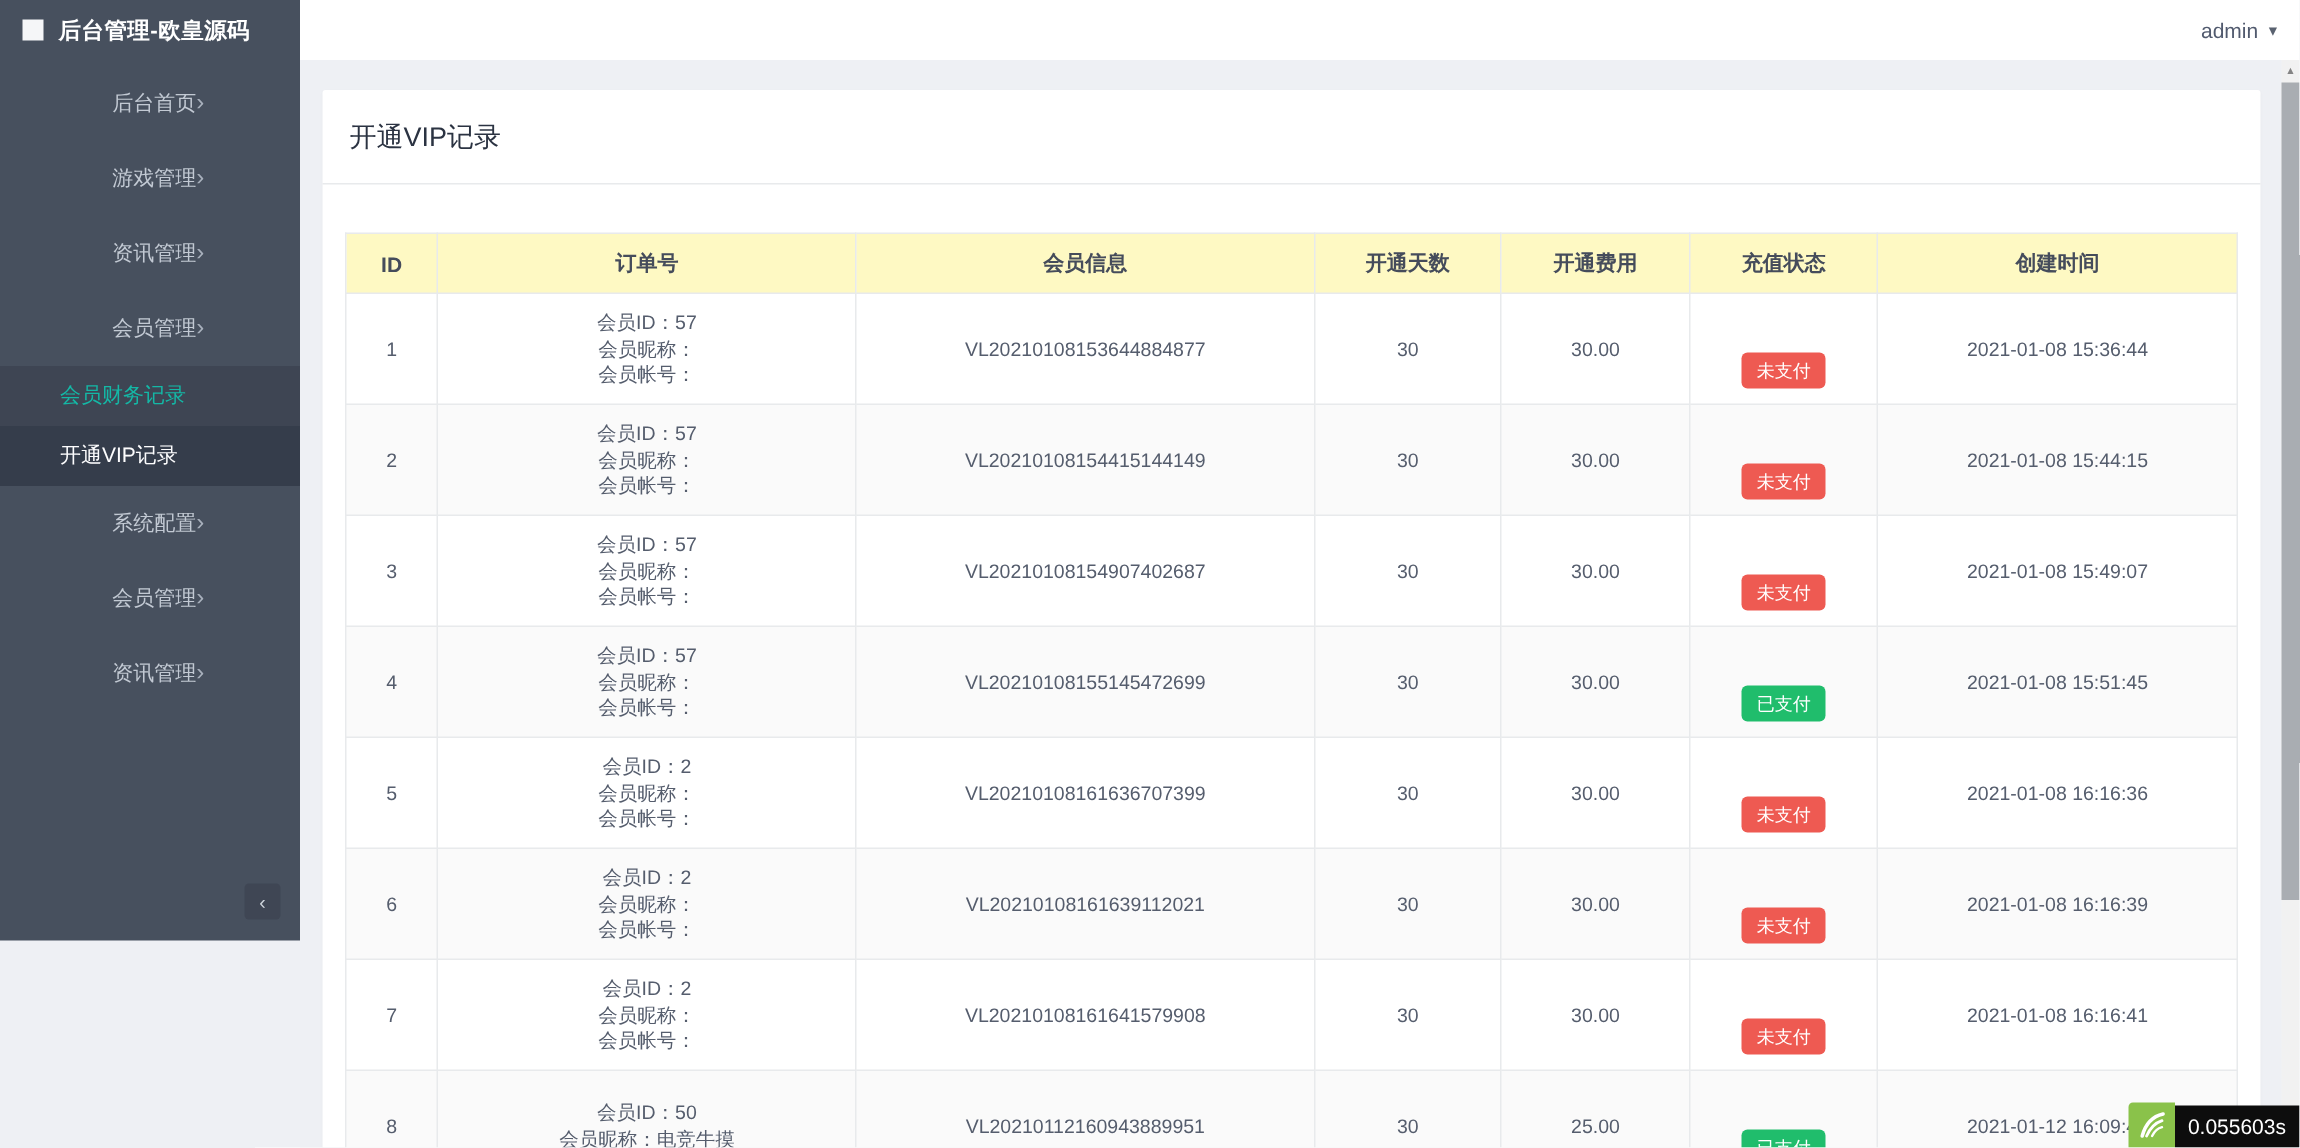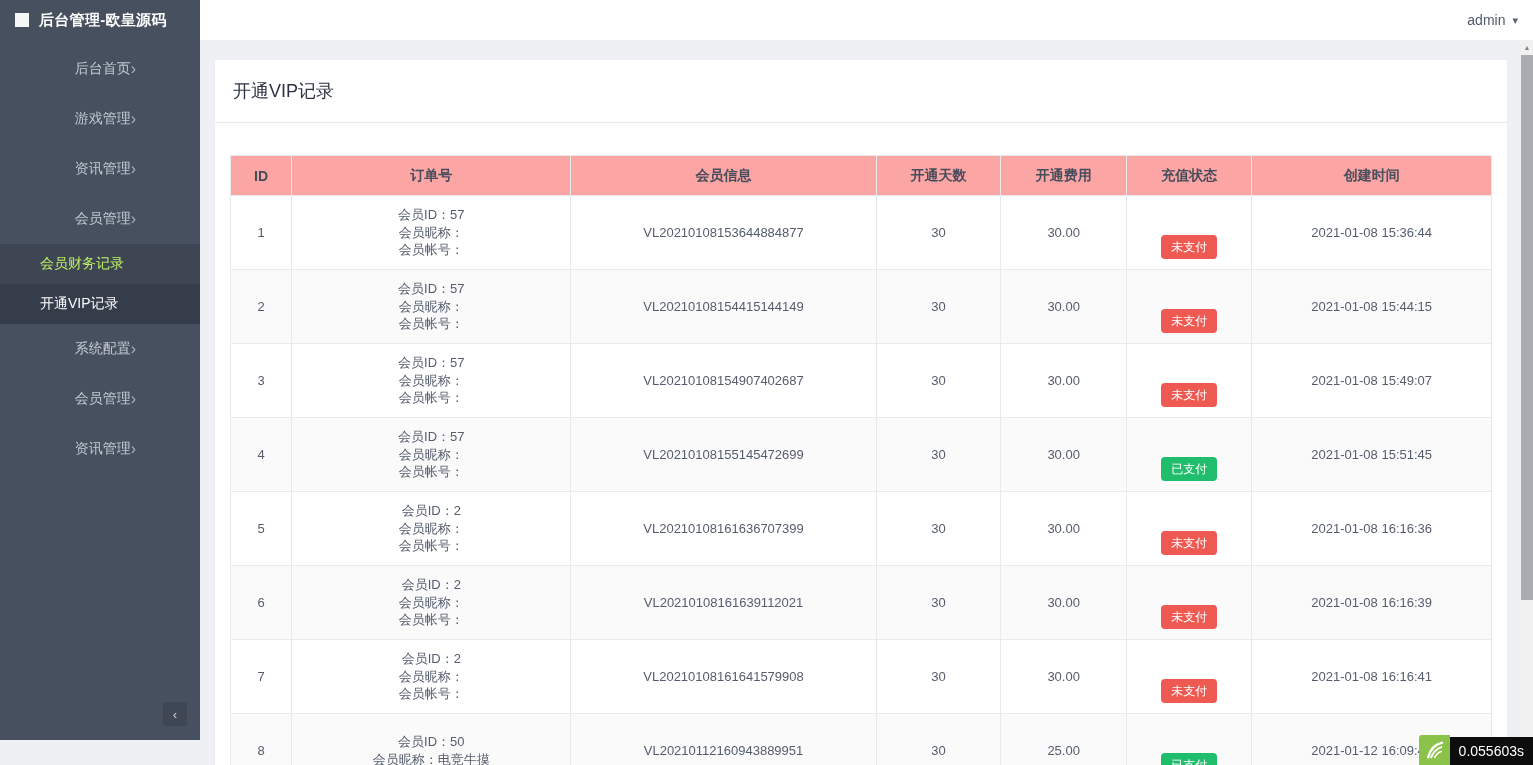--- a/index.html
+++ b/index.html
@@ -1,32 +1,32 @@
 <!DOCTYPE html>
 <html><head>
 <meta charset="utf-8">
 <style>
   * { box-sizing: border-box; margin: 0; padding: 0; }
   html,body { width:1533px; height:765px; overflow:hidden; }
   body { font-family:"Liberation Sans","DejaVu Sans",sans-serif; background:#eef0f4; position:relative; }
 
   
-  .sidebar { position:absolute; left:0; top:0; width:200px; height:740px; background:#47505e; z-index:5; }
+  .sidebar { position:absolute; left:0; top:0; width:200px; height:627px; background:#47505e; z-index:5; }
   .logo { height:40px; display:flex; align-items:center; padding-left:15px; }
   .logo-square { width:14px; height:14px; background:#f5f6f8; margin-right:10px; flex:none; }
   .logo-text { color:#ffffff; font-size:15px; font-weight:bold; letter-spacing:.3px; white-space:nowrap; }
   .menu { padding-top:4px; }
   .m-item { height:50px; display:flex; align-items:center; justify-content:center;
             padding:0 17px 0 28px; color:#c2c9d3; font-size:14px; cursor:pointer; }
   .m-item .label { pointer-events:none; }
   .chev { font-size:16px; color:#a8b0bc; line-height:1; display:inline-block; }
   .chev.down { transform:rotate(90deg); }
   .group { background:#3e4553; }
   .s-item { height:40px; display:flex; align-items:center; padding-left:40px;
-            color:#bef264; font-size:14px; cursor:pointer; }
+            color:#14b8a6; font-size:14px; cursor:pointer; }
   .s-item.active { background:#353d4b; color:#fdfdfe; }
   .collapse-btn { position:absolute; right:13px; bottom:14px; width:24px; height:24px;
             background:#3f4654; border-radius:3px; color:#cdd3db; display:flex;
             align-items:center; justify-content:center; font-size:13px; cursor:pointer; }
 
   
   .topbar { position:absolute; left:200px; top:0; right:0; height:40px; background:#ffffff;
             display:flex; justify-content:flex-end; padding-right:15px; z-index:4; }
   .admin-dd { display:flex; align-items:center; gap:7px; font-size:14px; color:#515a6e; cursor:pointer; }
   .caret { font-size:11px; color:#5a6270; }
@@ -34,21 +34,21 @@
   
   .content { position:absolute; left:200px; top:40px; width:1321px; bottom:0; background:#eef0f4; overflow:hidden; }
   .card { background:#ffffff; margin:20px 14px 0 15px; min-height:740px; border-radius:2px;
           box-shadow:0 1px 2px rgba(0,0,0,.03); }
   .card-header { padding:19px 18px; border-bottom:1px solid #e8eaec; }
   .card-title { font-size:18px; color:#2b3342; font-weight:normal; }
   .card-body { padding:32px 15px 15px 15px; }
 
   table { width:100%; border-collapse:collapse; table-layout:fixed; }
   th, td { border:1px solid #e8eaec; text-align:center; vertical-align:middle; }
-  th { height:40px; font-size:14px; color:#454c5b; font-weight:bold; background:#fca5a5; }
+  th { height:40px; font-size:14px; color:#454c5b; font-weight:bold; background:#fef9c3; }
   td { height:74px; font-size:13px; color:#555d6d; background:#ffffff; }
   tr.even td { background:#fafafa; }
   .member-cell div { line-height:17.5px; }
   .order-no { color:#555d6d; }
   .badge { display:inline-block; min-width:33px; padding:5px 10px; border-radius:4px;
            color:#ffffff; font-size:12px; line-height:14px;margin-top:29px; }
 
   
   .scrollbar { position:absolute; right:0; top:40px; width:12px; bottom:0; background:#f1f1f1; z-index:6; }
   .sb-up { height:15px; display:flex; align-items:center; justify-content:center;

